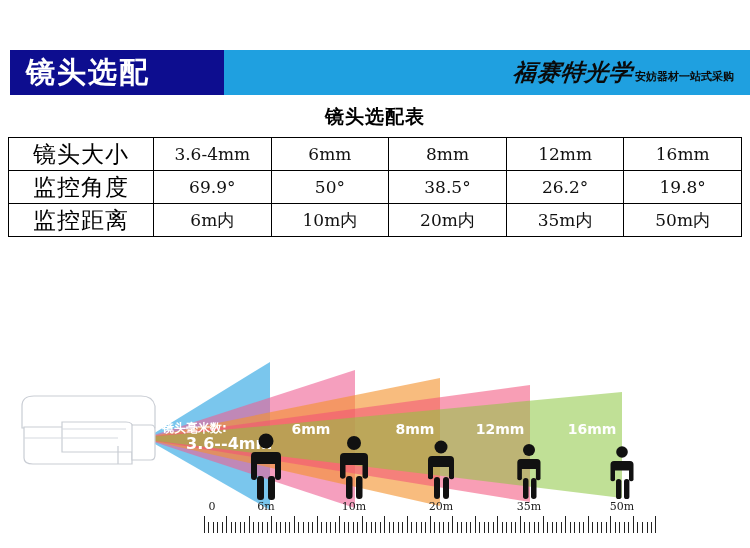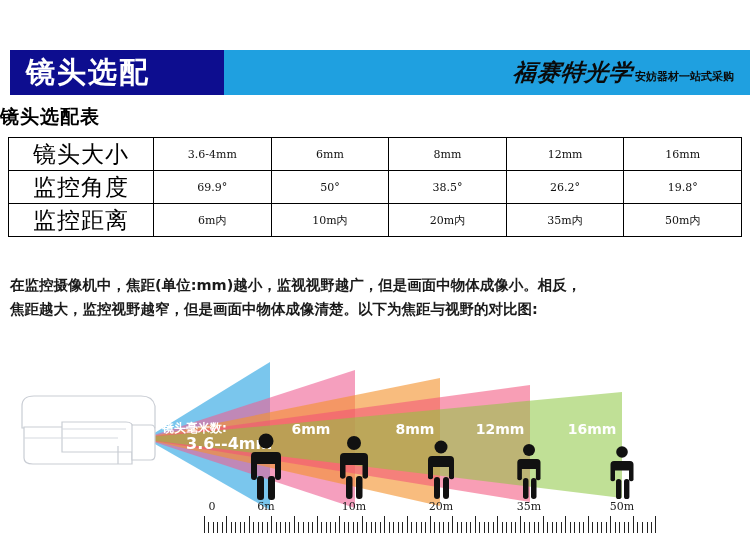--- a/index.html
+++ b/index.html
@@ -37,35 +37,35 @@
     transform:skewX(-6deg);
   }
   .brand-sub{
     font-family:Liberation Mono, monospace;
     font-size:11px;font-weight:700;color:#0a0a0a;margin-left:2px;
     letter-spacing:0px;
   }
 
   
   .table-title{
-    position:absolute;left:0;top:104px;width:750px;text-align:left;
+    position:absolute;left:0;top:104px;width:750px;text-align:center;
     font-family:"DejaVu Sans","Liberation Sans",sans-serif;
     font-size:19px;font-weight:700;color:#000;letter-spacing:1px;
   }
 
   
   .spec-table{
     position:absolute;left:8px;top:137px;width:734px;
     border-collapse:collapse;table-layout:fixed;
   }
   .spec-table td{
     border:1px solid #000;
     height:32px;text-align:center;vertical-align:middle;
     font-family:"DejaVu Serif","Liberation Serif",serif;
-    font-size:11px;color:#111;padding:0;
+    font-size:17px;color:#111;padding:0;
   }
   .spec-table td.rowhead{
     width:144px;
     font-family:"DejaVu Sans","Liberation Sans",sans-serif;
     font-size:23px;font-weight:400;letter-spacing:1px;color:#000;
   }
 
   
   .para{
     position:absolute;left:10px;top:273px;width:732px;
@@ -129,24 +129,20 @@
         <td class="rowhead">监控距离</td>
         <td>6m内</td>
         <td>10m内</td>
         <td>20m内</td>
         <td>35m内</td>
         <td>50m内</td>
       </tr>
     </tbody>
   </table>
 
-  <div class="para">
-    <div>在监控摄像机中，焦距(单位:mm)越小，监视视野越广，但是画面中物体成像小。相反，</div>
-    <div>焦距越大，监控视野越窄，但是画面中物体成像清楚。以下为焦距与视野的对比图:</div>
-  </div>
 
   <div class="diagram">
     <svg width="750" height="218" viewBox="0 0 750 218" xmlns="http://www.w3.org/2000/svg">
 
       <g>
 
         <polygon points="148,107 270,32 270,180 148,110" fill="#47b0e6" opacity="0.72"></polygon>
 
         <polygon points="148,107 355,40 355,178 148,110" fill="#ef5f93" opacity="0.60"></polygon>
 

